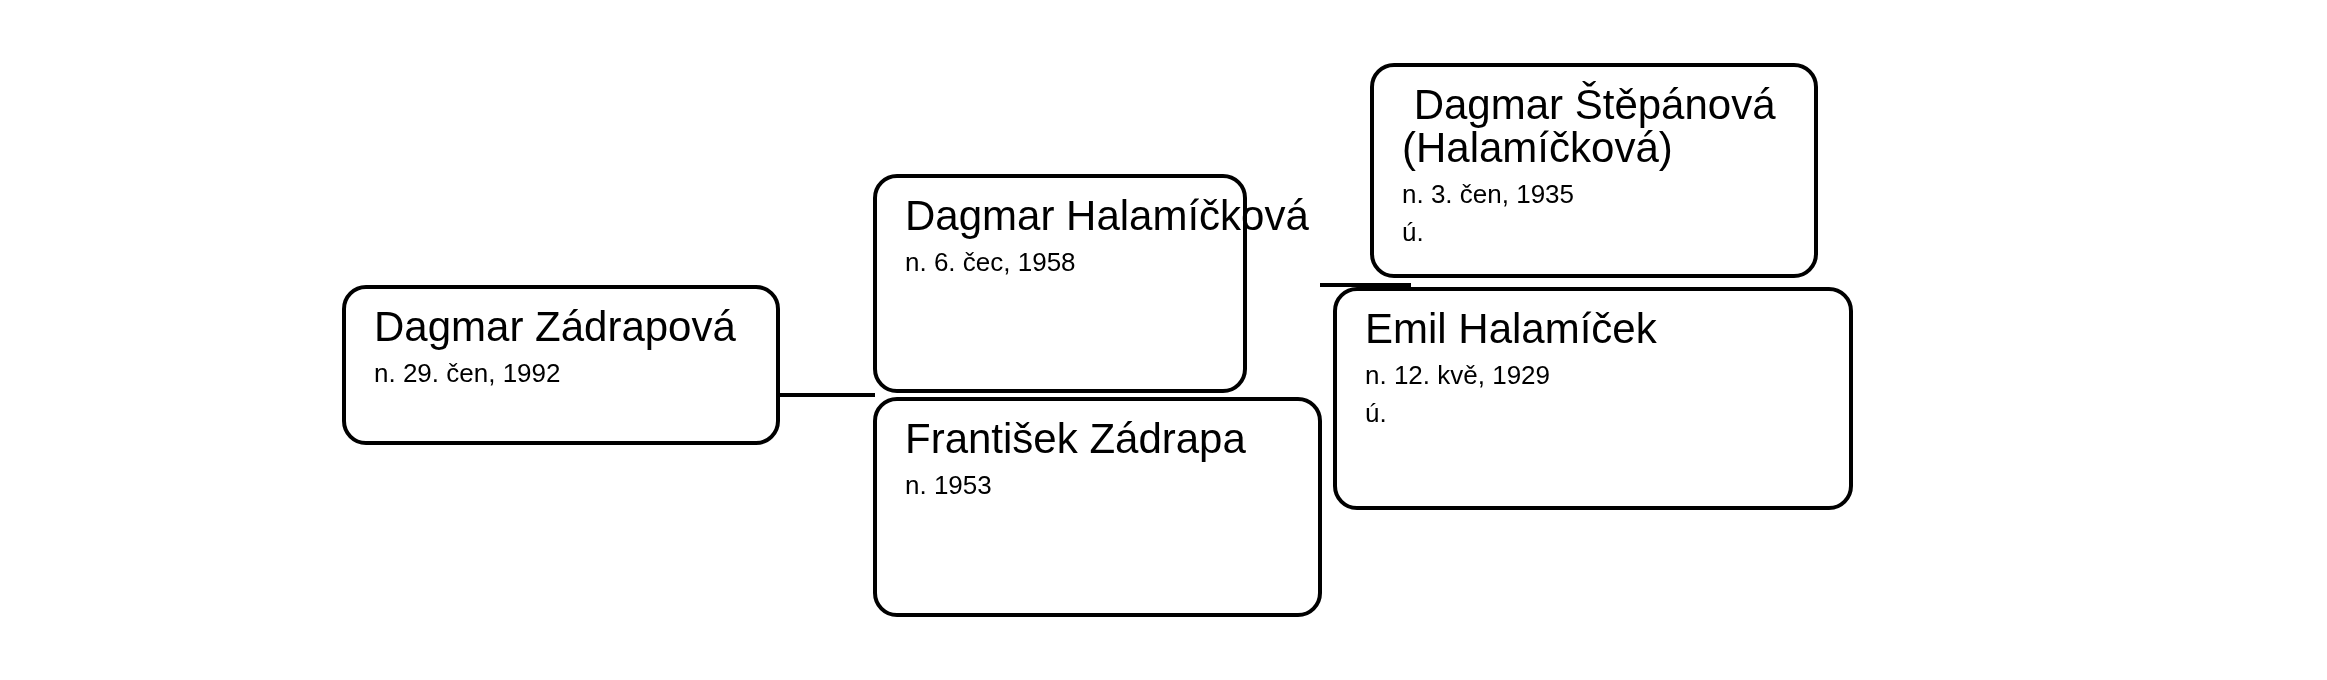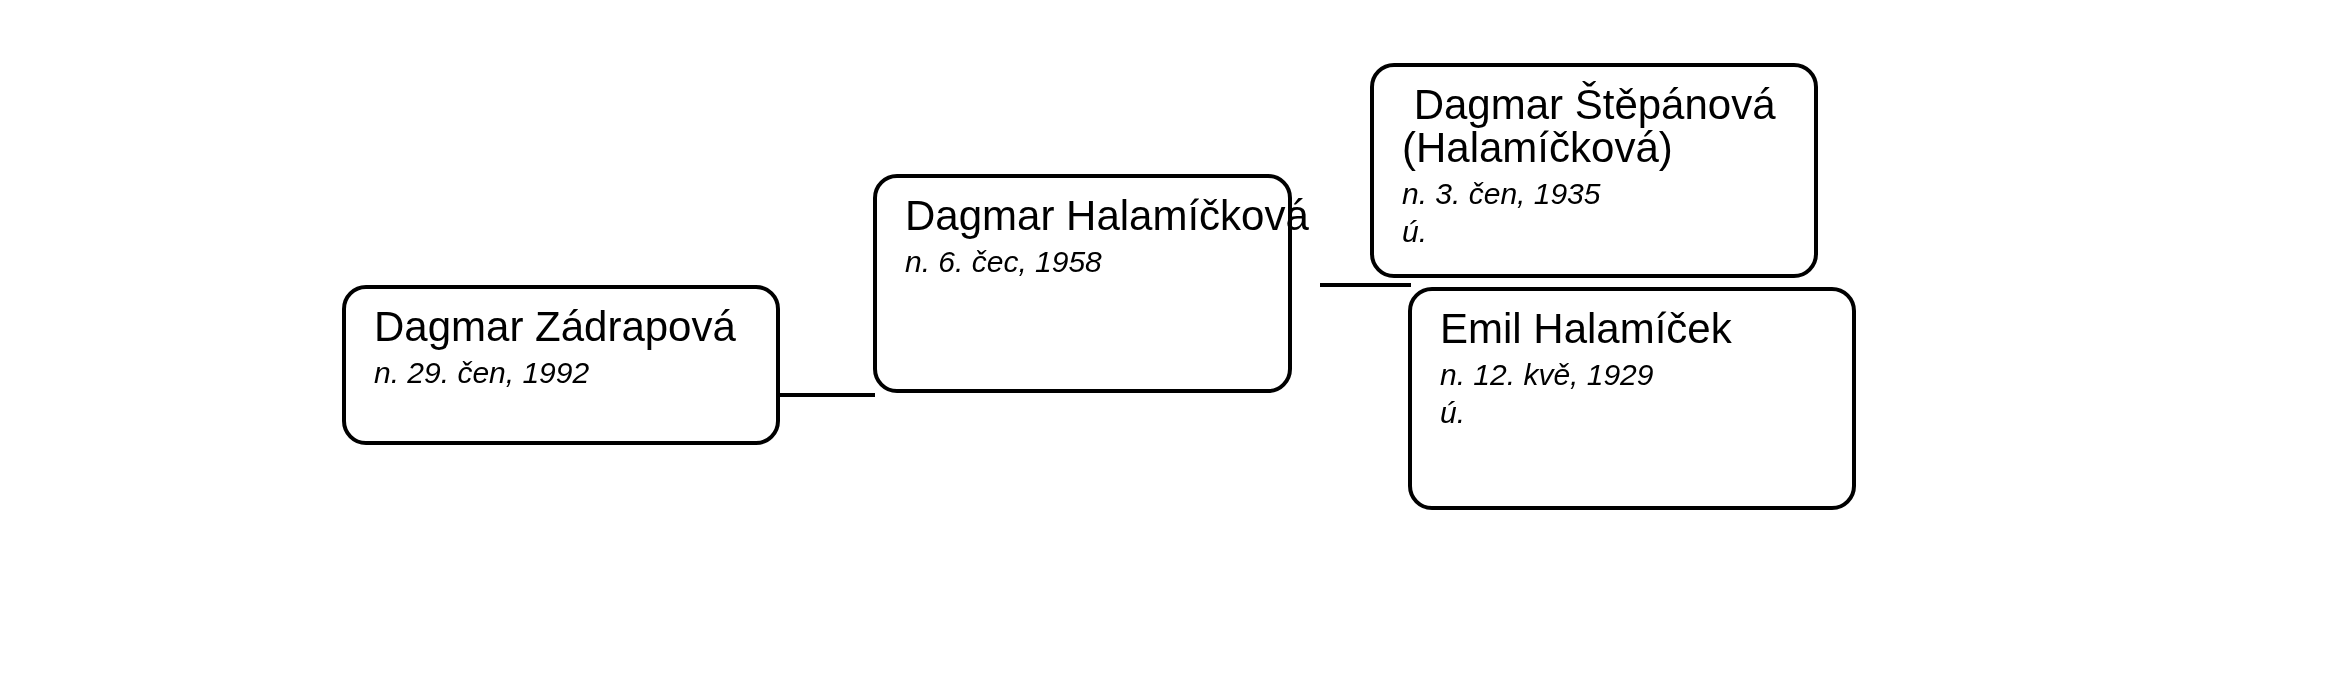--- a/index.html
+++ b/index.html
@@ -27,37 +27,36 @@
   }
   .name-line {
     font-size: 42px;
     line-height: 43px;
     white-space: pre;
   }
   .details {
     margin-top: 6px;
   }
   .detail-line {
-    font-size: 30px;
+    font-size: 26px;
     line-height: 38px;
     white-space: pre;
-    font-style: italic;
   }
   .connector {
     position: absolute;
     background: #000000;
     height: 4px;
     z-index: 1;
   }
   
   #box-root          { left: 342px;  top: 285px; width: 438px; height: 160px; }
-  #box-mother        { left: 873px;  top: 174px; width: 419px; height: 219px; }
+  #box-mother        { left: 873px;  top: 174px; width: 374px; height: 219px; }
   #box-father        { left: 873px;  top: 397px; width: 449px; height: 220px; }
   #box-grandmother   { left: 1370px; top: 63px;  width: 448px; height: 215px; }
-  #box-grandfather   { left: 1408px; top: 287px; width: 448px; height: 223px; }
+  #box-grandfather   { left: 1333px; top: 287px; width: 520px; height: 223px; }
   #conn-root-parents        { left: 778px;  top: 393px; width: 97px; }
   #conn-mother-grandparents { left: 1320px; top: 283px; width: 91px; }
 </style>
 </head>
 <body>
 
 <div class="canvas">
 
   <div class="connector" id="conn-root-parents"></div>
   <div class="connector" id="conn-mother-grandparents"></div>
@@ -73,20 +72,28 @@
 
   <div class="person-box" id="box-mother">
     <div class="name">
       <div class="name-line">Dagmar Halamíčková</div>
     </div>
     <div class="details">
       <div class="detail-line">n. 6. čec, 1958</div>
     </div>
   </div>
 
+  <div class="person-box" id="box-father">
+    <div class="name">
+      <div class="name-line">František Zádrapa</div>
+    </div>
+    <div class="details">
+      <div class="detail-line">n. 1953</div>
+    </div>
+  </div>
 
   <div class="person-box" id="box-grandmother">
     <div class="name">
       <div class="name-line"> Dagmar Štěpánová</div>
       <div class="name-line">(Halamíčková)</div>
     </div>
     <div class="details">
       <div class="detail-line">n. 3. čen, 1935</div>
       <div class="detail-line">ú.</div>
     </div>

